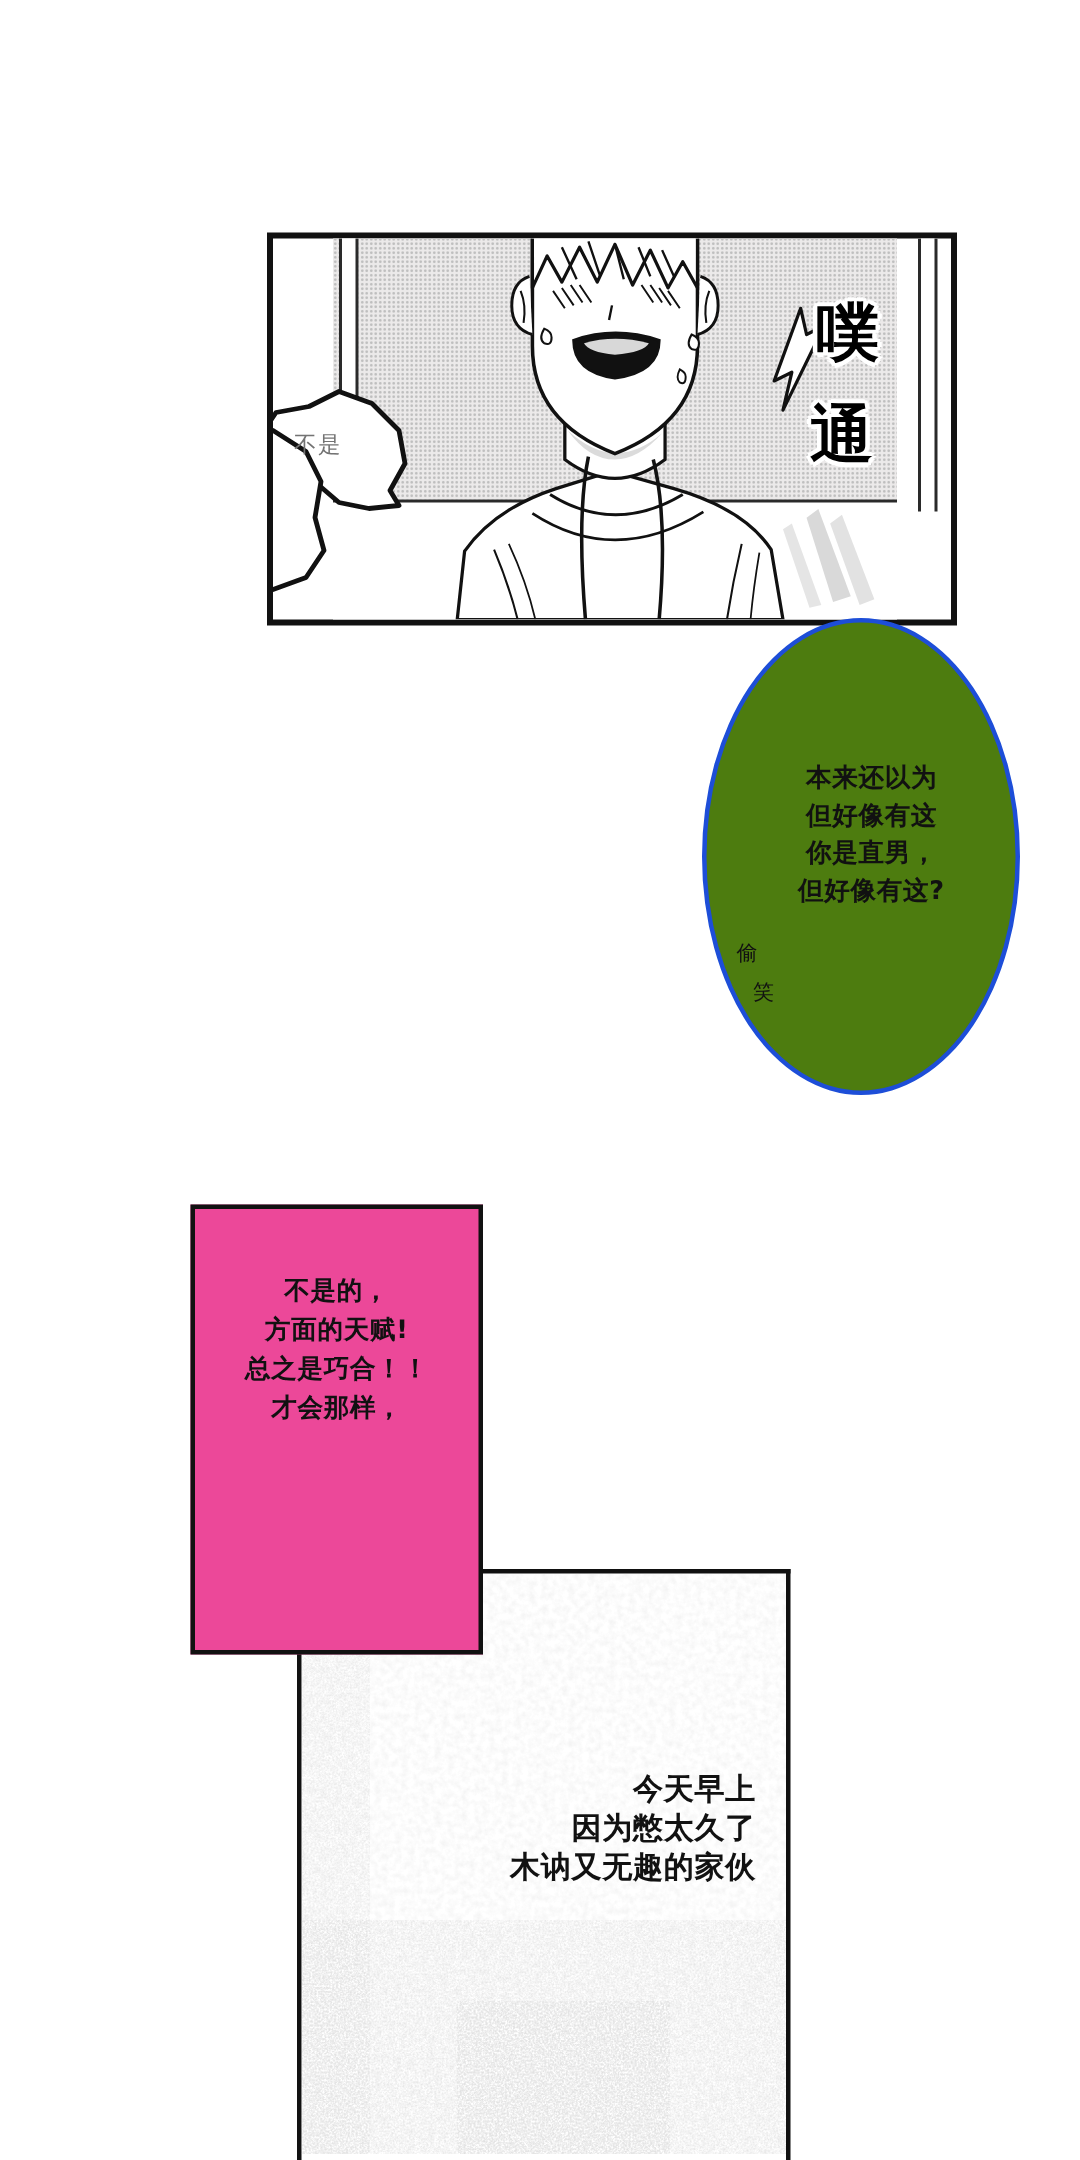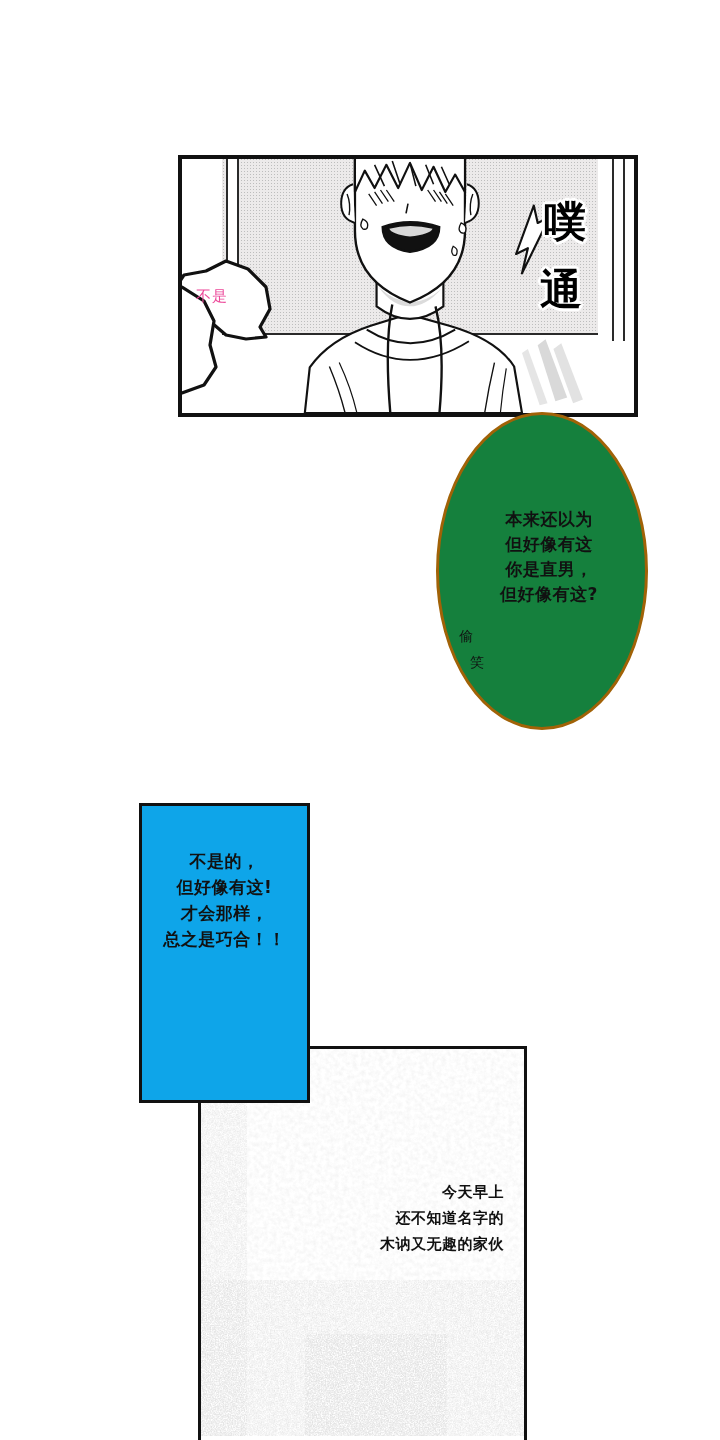--- a/index.html
+++ b/index.html
@@ -91,21 +91,21 @@
     width: 100%;
     height: 100%;
   }
 
   
   .bubble-jagged {
     position: absolute;
   }
   .bubble-text {
     position: absolute;
-    color: #ec4899;
+    color: #737373;
     font-size: 15px;
     letter-spacing: 1px;
     white-space: nowrap;
     font-family: "DejaVu Sans", "Liberation Sans", sans-serif;
   }
 
   
   .sfx {
     position: absolute;
     color: #000000;
@@ -115,27 +115,27 @@
     text-shadow:
       2px 0 0 #fff, -2px 0 0 #fff, 0 2px 0 #fff, 0 -2px 0 #fff,
       2px 2px 0 #fff, -2px 2px 0 #fff, 2px -2px 0 #fff, -2px -2px 0 #fff,
       3px 0 0 #fff, -3px 0 0 #fff, 0 3px 0 #fff, 0 -3px 0 #fff;
     font-family: "DejaVu Sans", "Liberation Sans", sans-serif;
   }
 
   
   #oval {
     position: absolute;
-    left: 436px;
+    left: 468px;
     top: 412px;
     width: 212px;
     height: 318px;
-    border: 3px solid #a16207;
+    border: 3px solid #1d4ed8;
     border-radius: 50%;
-    background: #15803d;
+    background: #4d7c0f;
     box-sizing: border-box;
   }
   #oval .oval-main {
     position: absolute;
     left: 18px;
     top: 92px;
     width: 184px;
     text-align: center;
     color: #111111;
     font-size: 17px;
@@ -153,27 +153,26 @@
     line-height: 26px;
     letter-spacing: 0.5px;
   }
   #oval .oval-side .l2 { margin-left: 11px; display: block; }
 
   
   #panel3 {
     position: absolute;
     left: 127px;
     top: 803px;
-    width: 171px;
+    width: 195px;
     height: 300px;
     border: 3px solid #111111;
     box-sizing: border-box;
-    background: #0ea5e9;
+    background: #ec4899;
     z-index: 5;
-    margin-left: 12px;
   }
   #panel3 .narration {
     position: absolute;
     left: 0;
     right: 0;
     top: 42px;
     text-align: center;
     color: #111111;
     font-size: 17px;
     line-height: 26px;
@@ -200,21 +199,21 @@
     left: 0; top: 0; right: 0; bottom: 0;
     opacity: 0.55;
   }
   #panel4 .narration {
     position: absolute;
     left: 8px;
     right: 20px;
     top: 130px;
     text-align: right;
     color: #111111;
-    font-size: 15px;
+    font-size: 20px;
     line-height: 26px;
     letter-spacing: 0.5px;
     font-weight: 600;
   }
   .line { display: block; }
 </style>
 </head>
 <body>
 
 <div id="page">
@@ -321,27 +320,27 @@
                     0 0 0 -1.1 0.72"></feColorMatrix>
         </filter>
       </defs>
       <rect x="0" y="0" width="329" height="394" filter="url(#rough2)" opacity="0.65"></rect>
       <rect x="0" y="250" width="329" height="144" filter="url(#rough)" opacity="0.8"></rect>
       <rect x="0" y="0" width="42" height="394" filter="url(#rough)" opacity="0.7"></rect>
       <rect x="118" y="300" width="120" height="94" filter="url(#rough)" opacity="0.85"></rect>
     </svg>
     <div class="narration">
       <span class="line">今天早上</span>
-      <span class="line">还不知道名字的</span>
+      <span class="line">因为憋太久了</span>
       <span class="line">木讷又无趣的家伙</span>
     </div>
   </div>
 
   <div id="panel3">
     <div class="narration">
       <span class="line">不是的，</span>
-      <span class="line">但好像有这!</span>
+      <span class="line">方面的天赋!</span>
+      <span class="line">总之是巧合！！</span>
       <span class="line">才会那样，</span>
-      <span class="line">总之是巧合！！</span>
     </div>
   </div>
 
 </div>
 
 </body></html>

